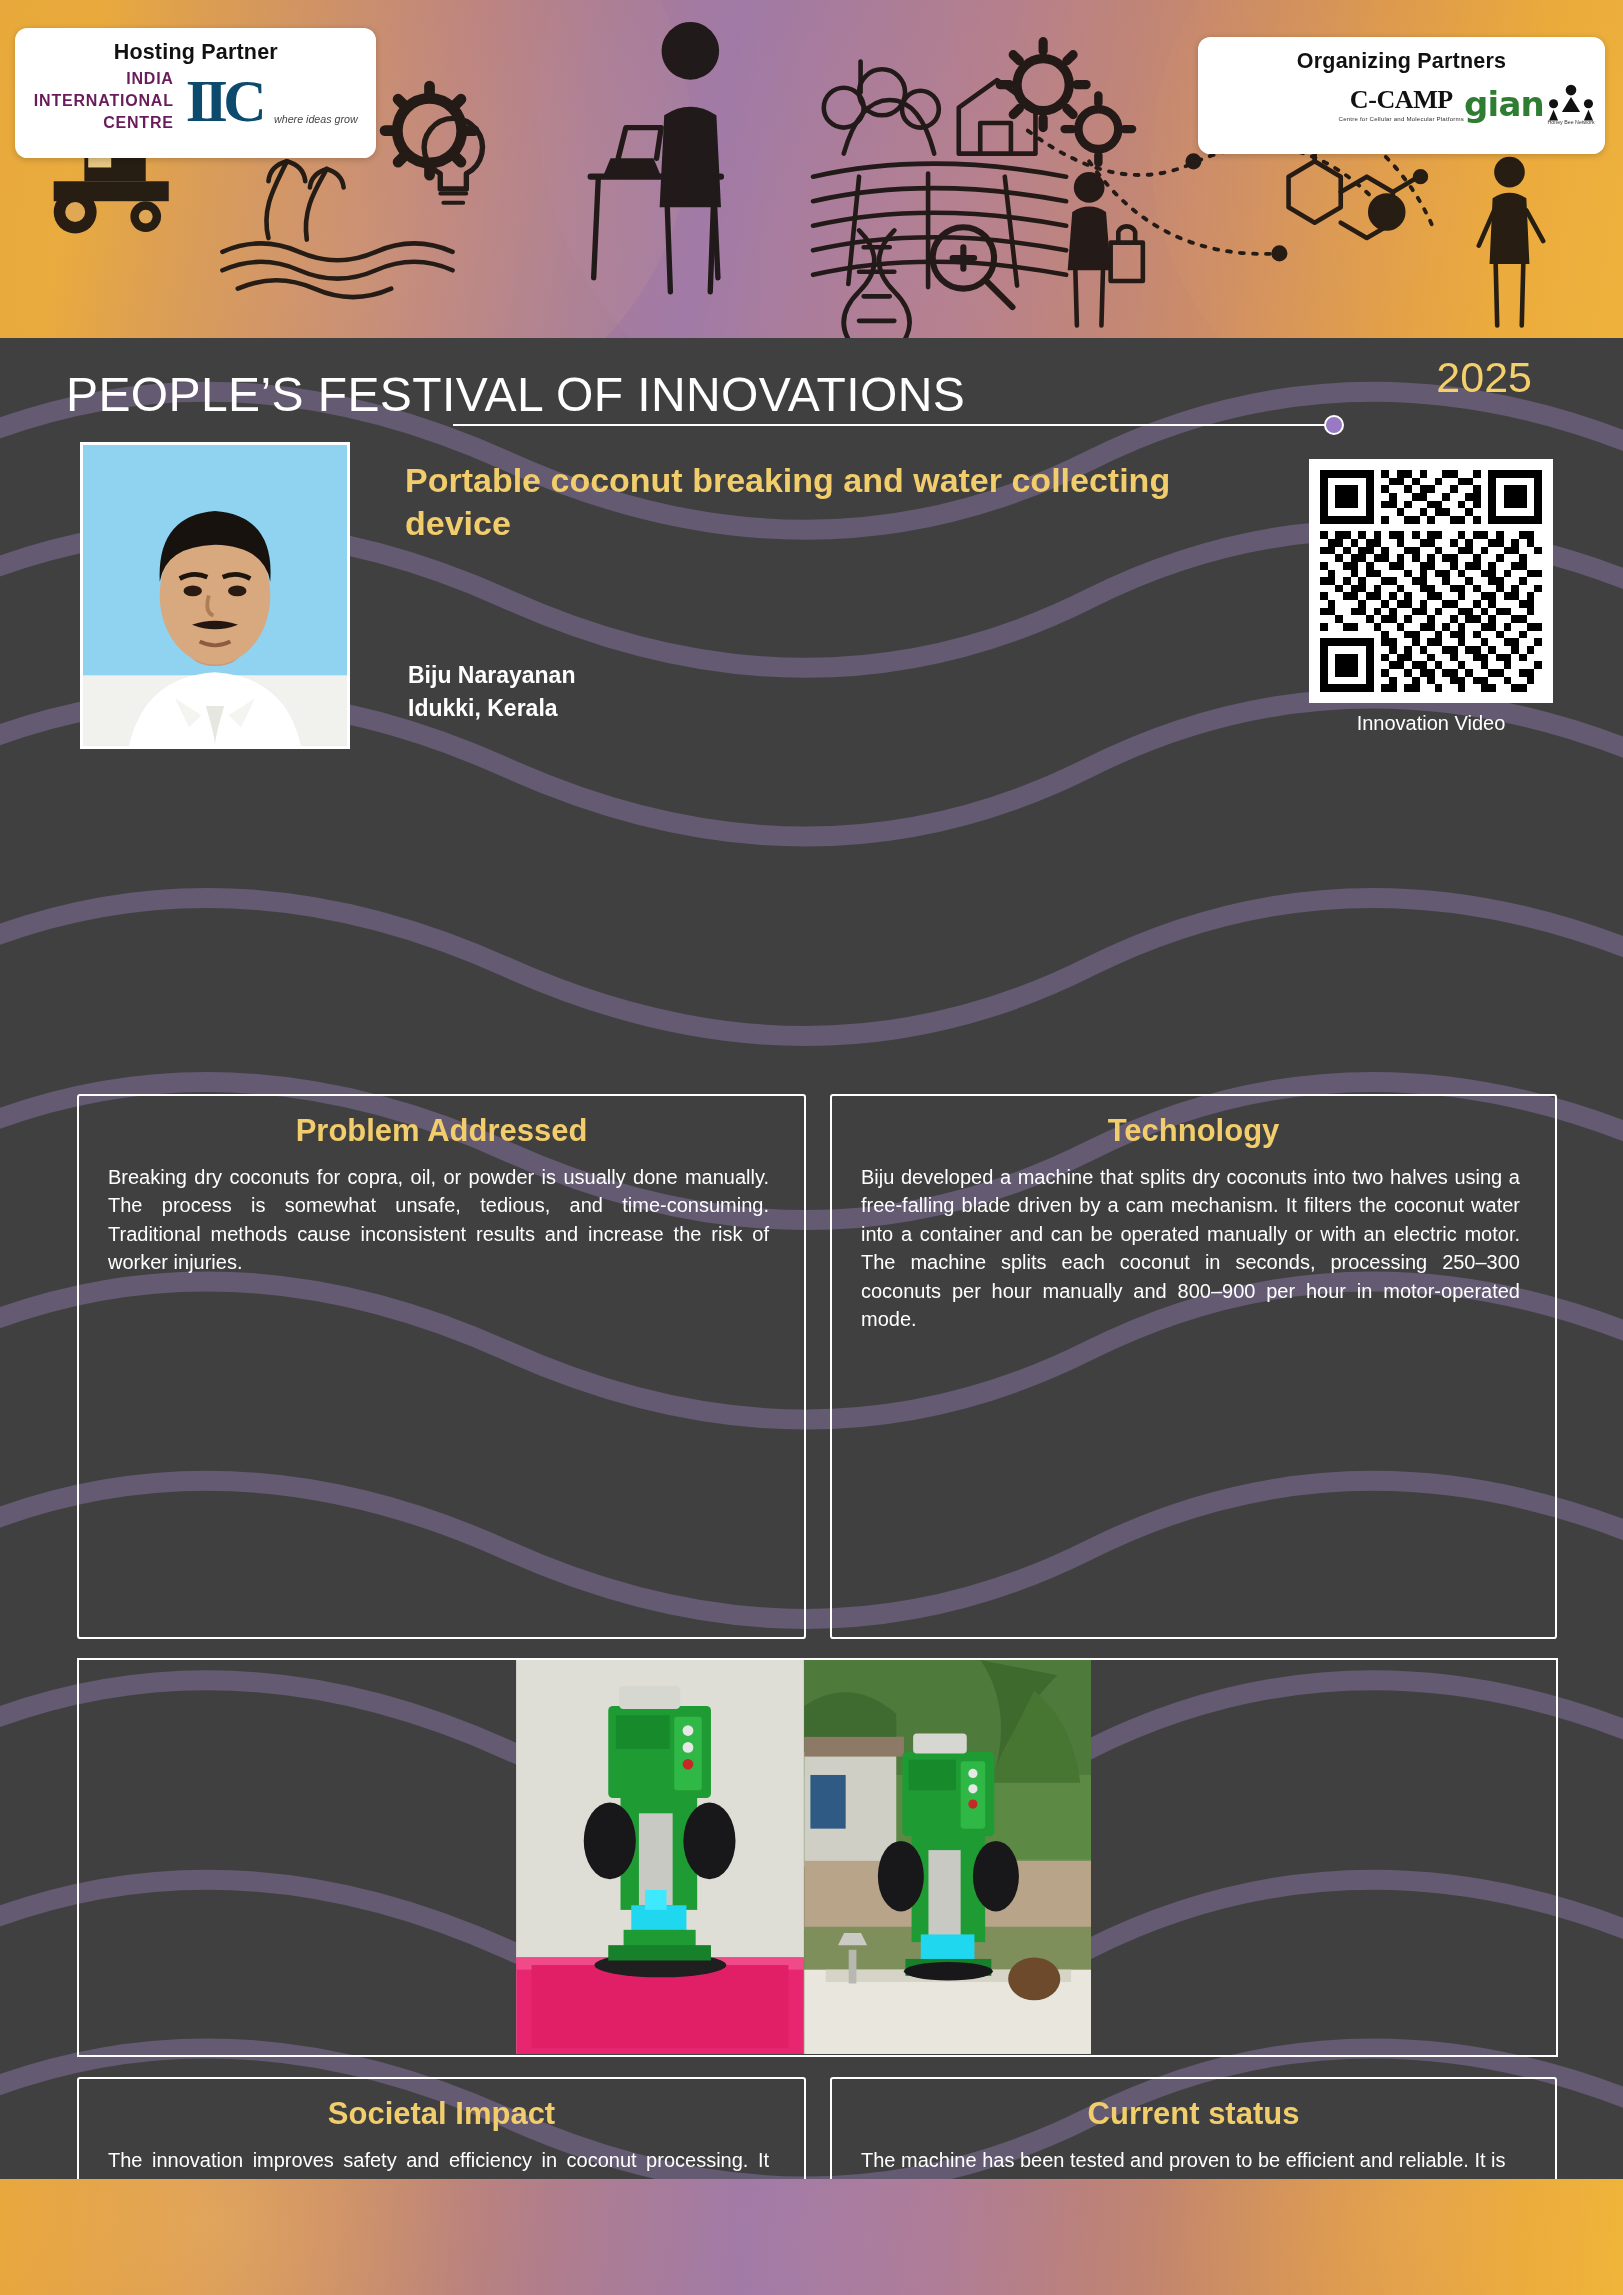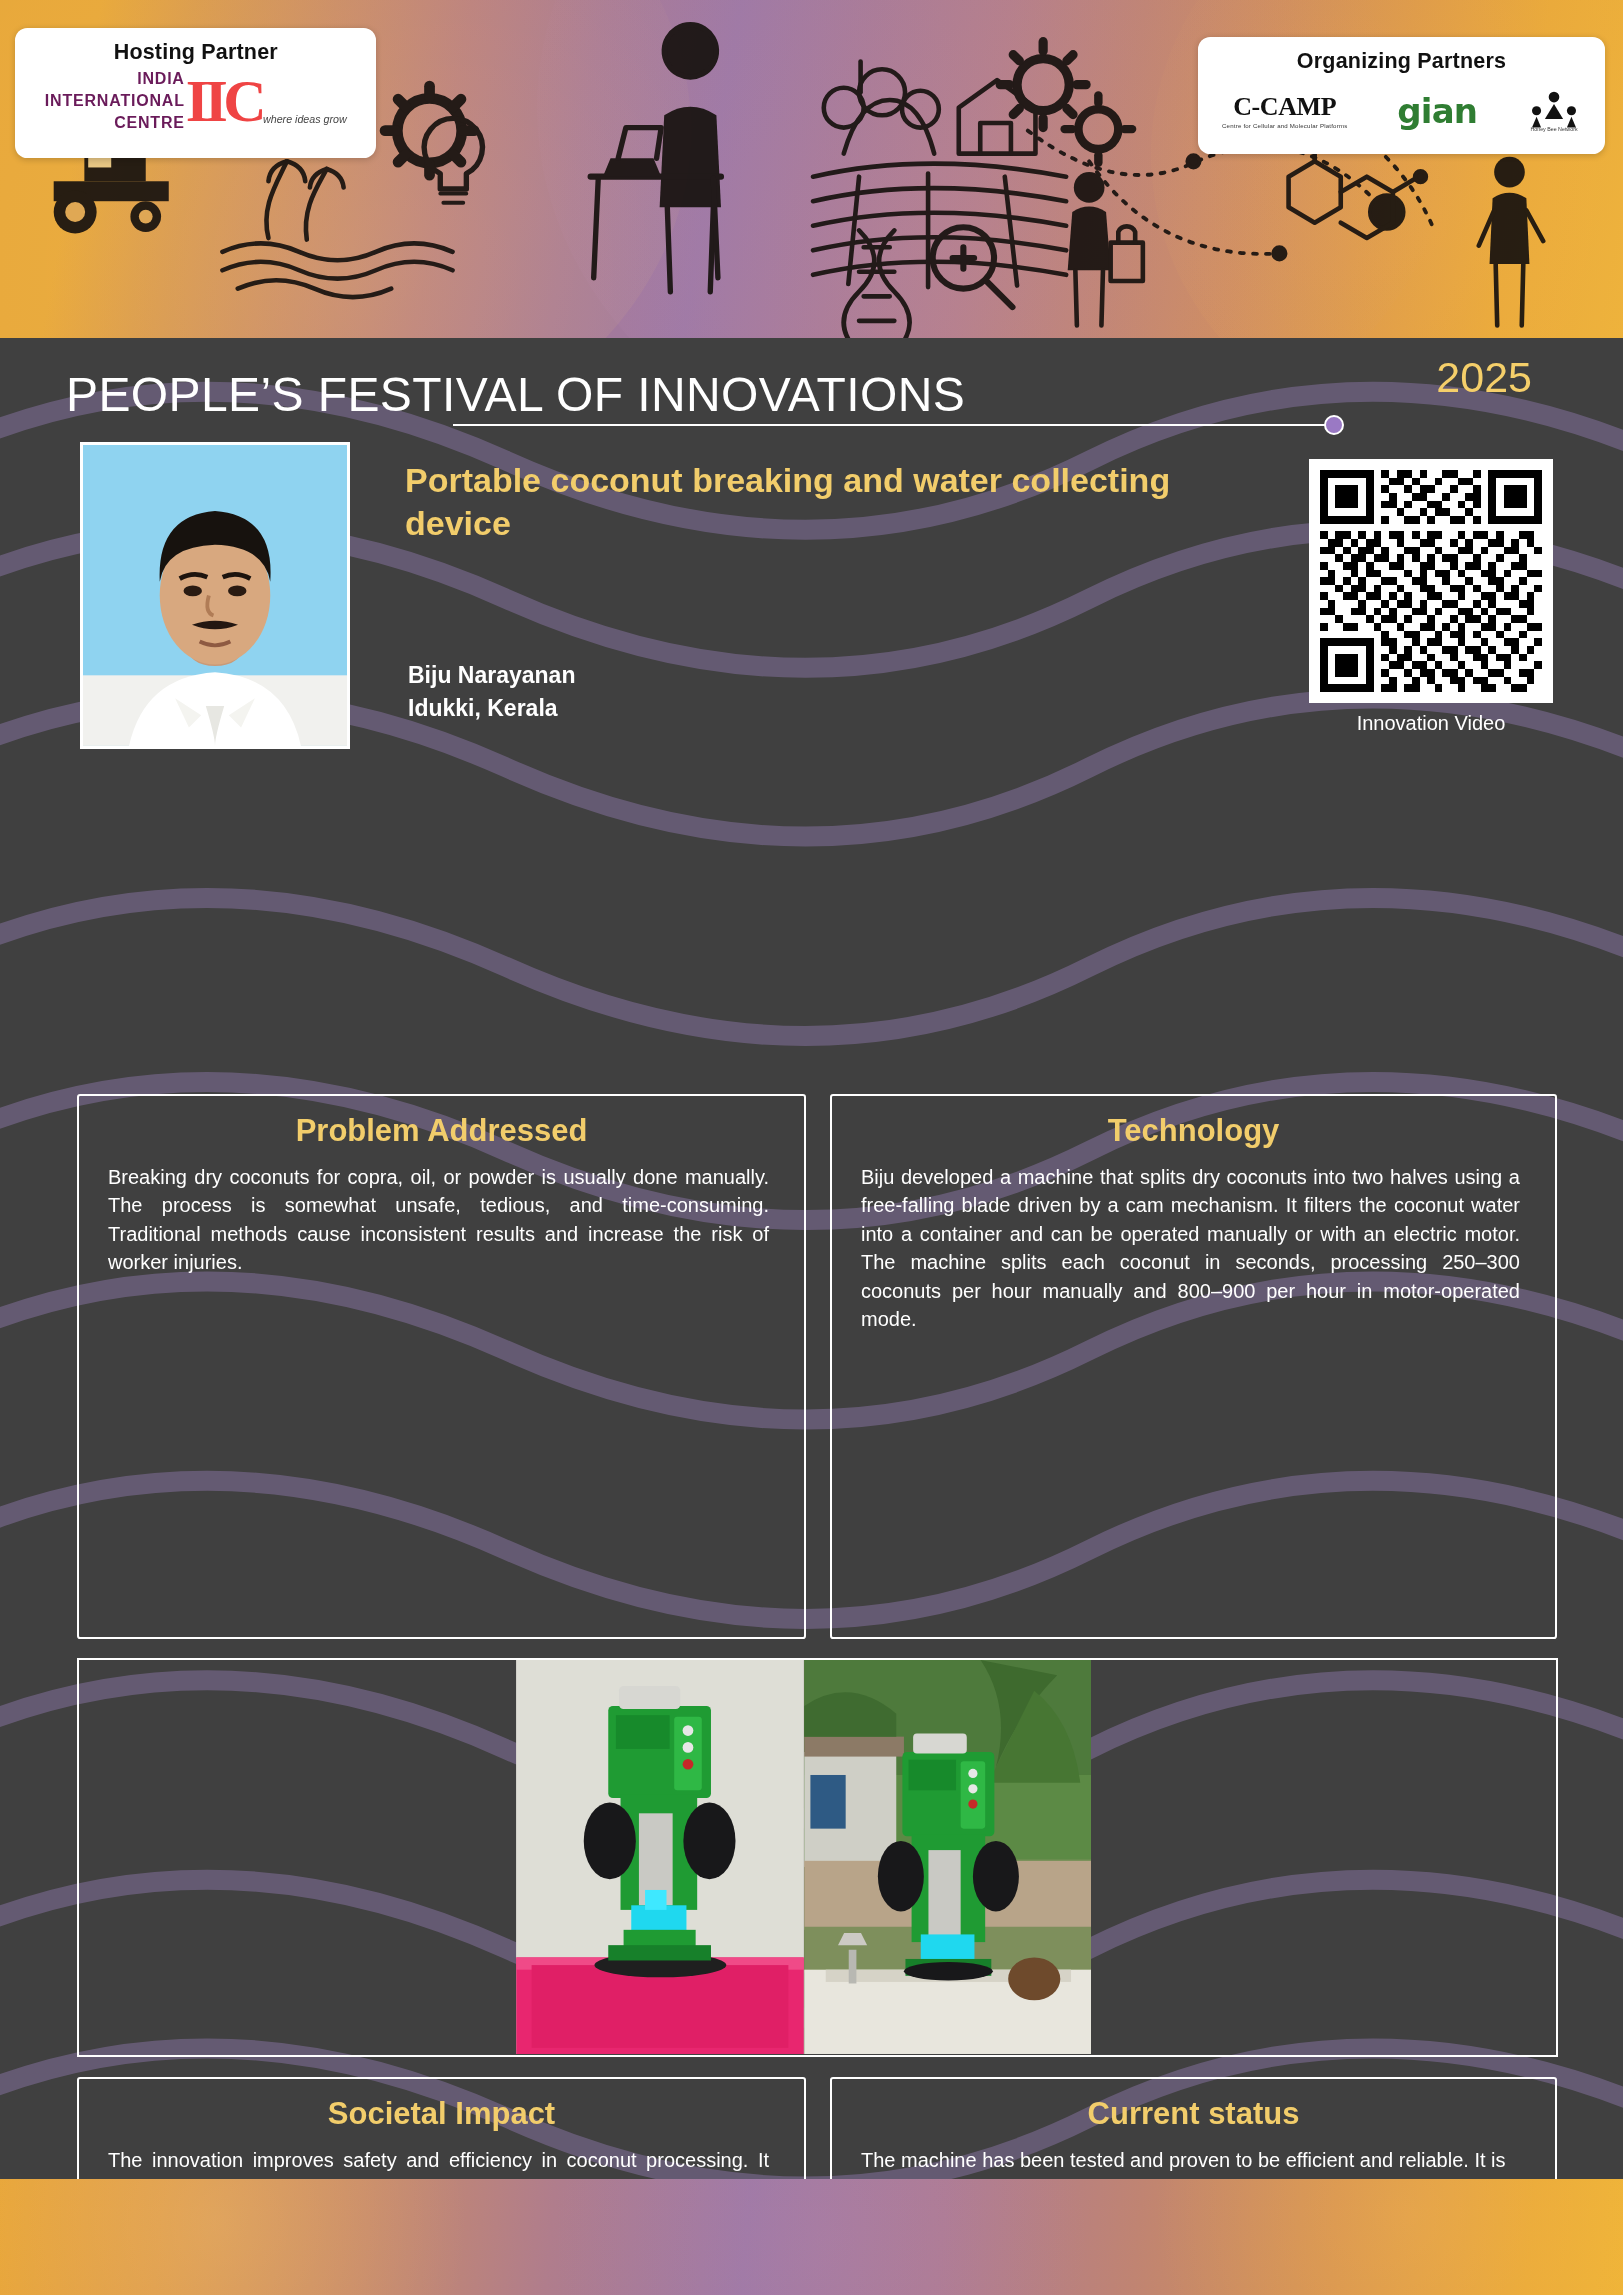--- a/index.html
+++ b/index.html
@@ -52,24 +52,24 @@
   .partner-title {
     text-align: center;
     font-weight: bold;
     font-size: 21.5px;
     color: #111;
     margin-top: 12.3px;
     letter-spacing: 0.2px;
   }
   .hosting-logo-wrap { display: flex; align-items: center; justify-content: center; margin-top: 3.1px; }
   .iic-left { text-align: right; font-size: 16px; line-height: 1.35; color: #6a1b5a; letter-spacing: 0.8px; font-weight: bold; }
-  .iic-mark { font-family: "Liberation Serif", serif; font-size: 60px; color: #ef4444; font-weight: bold; letter-spacing: -4.6px; margin: 0 1px; line-height: 0.9; text-align: center; }
+  .iic-mark { font-family: "Liberation Serif", serif; font-size: 60px; color: #0c4a6e; font-weight: bold; letter-spacing: -4.6px; margin: 0 12px; line-height: 0.9; text-align: center; }
   .iic-right { font-size: 10.7px; color: #444; font-style: italic; align-self: flex-end; margin-bottom: 7.7px; }
 
-  .org-logos { display: flex; align-items: center; justify-content: space-between; margin-top: 14px; padding: 0 24px; }
+  .org-logos { display: flex; align-items: center; justify-content: flex-end; margin-top: 7px; padding: 0 7px; }
   .ccamp { text-align: center; }
   .ccamp-name { font-family: "Liberation Serif", serif; font-size: 26px; color: #111; font-weight: bold; letter-spacing: -0.4px; }
   .ccamp-sub { font-size: 6.1px; color: #333; letter-spacing: 0.2px; }
   .gian { font-family: "DejaVu Sans", sans-serif; font-weight: bold; font-size: 34px; color: #2f7d32; letter-spacing: -0.8px; }
   .hbn { text-align: center; font-size: 6.1px; color: #333; }
 
   
   .poster {
     position: absolute;
     left: 0; top: 338px;

